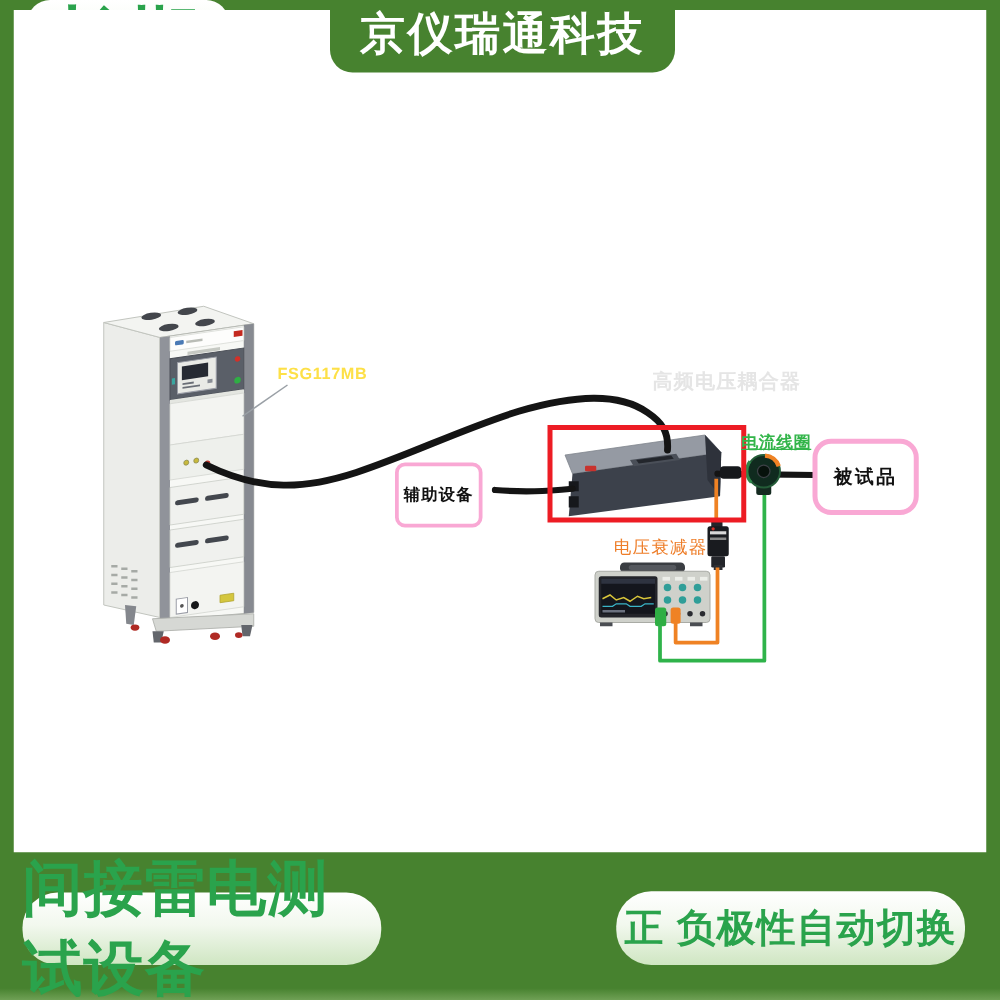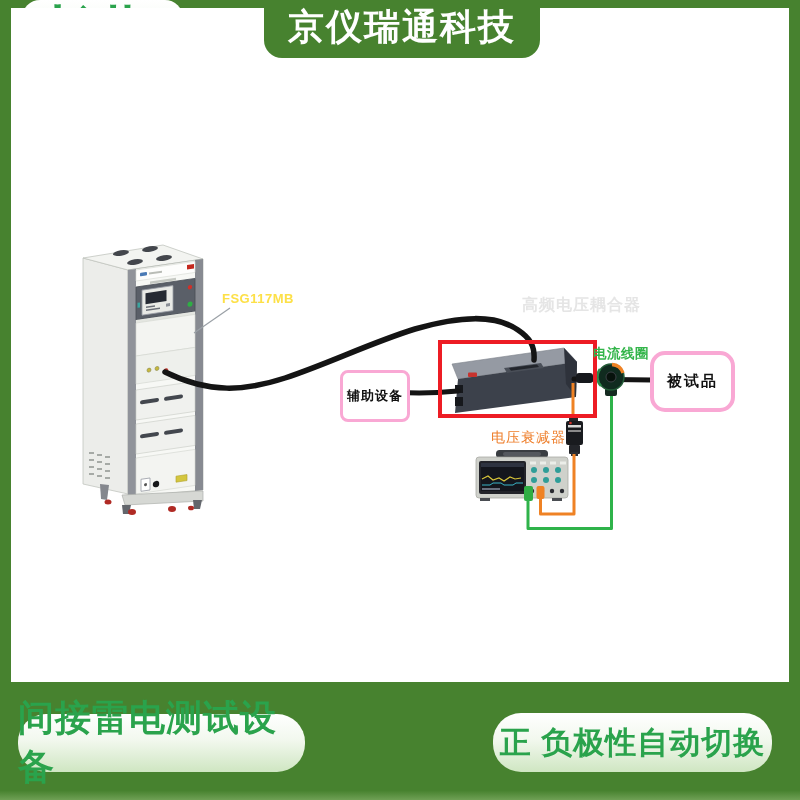--- a/index.html
+++ b/index.html
@@ -8,35 +8,35 @@
   .frame{position:absolute;inset:0;background:#47822f;padding-left:22px;}
   .canvas{position:absolute;left:11px;top:8px;width:778px;height:674px;background:#ffffff;}
   .brand-tab{position:absolute;left:264px;top:0;width:276px;height:58px;background:#47822f;
              border-radius:0 0 18px 18px;display:flex;align-items:center;justify-content:center;}
   .brand-tab .t{color:#ffffff;font-size:36px;font-weight:bold;letter-spacing:2px;padding-bottom:4px;}
   svg.diagram{position:absolute;left:0;top:0;z-index:2;}
   .lbl{position:absolute;z-index:5;white-space:nowrap;}
   .lbl-fsg{left:222px;top:291px;font-size:13px;font-weight:bold;color:#fde047;letter-spacing:.5px;}
   .lbl-coupler{left:479px;top:295px;font-size:16px;font-weight:bold;color:#e5e5e5;letter-spacing:1px;margin-left:43px;}
   .lbl-atten{left:491px;top:429px;font-size:14px;font-weight:normal;color:#ee7d28;letter-spacing:1px;}
-  .lbl-coil{left:593px;top:345px;font-size:13.5px;font-weight:bold;color:#33b54a;letter-spacing:.5px;}
+  .lbl-coil{left:593px;top:345px;font-size:13.5px;font-weight:bold;color:#33b54a;letter-spacing:.5px;text-decoration:underline;}
   .node-box{position:absolute;z-index:5;background:#fff;border:3px solid #f9a8d4;
             display:flex;align-items:center;justify-content:center;font-weight:bold;color:#111;}
-  .aux-box{left:340px;top:370px;width:64px;height:46px;border-radius:8px;font-size:13px;letter-spacing:1px;}
+  .aux-box{left:316px;top:370px;width:64px;height:46px;border-radius:8px;font-size:13px;letter-spacing:1px;}
   .dut-box{left:650px;top:351px;width:77px;height:53px;border-radius:15px;border-width:4px;
            font-size:15px;letter-spacing:2px;}
   .highlight-box{position:absolute;left:438px;top:340px;width:159px;height:78px;z-index:4;
                  border:4px solid #ed1c24;box-sizing:border-box;background:transparent;}
   .footer{position:absolute;left:0;top:682px;width:800px;height:118px;z-index:3;
           background:linear-gradient(180deg,#47822f 0%,#47822f 92%,#6fa055 100%);}
   .pill{position:absolute;z-index:6;border-radius:28px;
         background:linear-gradient(180deg,#ffffff 0%,#f2f8ee 45%,#cfe6c2 100%);
         display:flex;align-items:center;justify-content:center;
         color:#2aa34c;font-weight:bold;}
-  .pill-left{left:18px;top:714px;width:287px;height:58px;font-size:36px;letter-spacing:1px;}
+  .pill-left{left:18px;top:714px;width:287px;height:58px;font-size:48px;letter-spacing:1px;}
   .pill-right{left:493px;top:713px;width:279px;height:59px;font-size:31px;letter-spacing:1px;}
   .pill-center{left:322px;top:650px;width:161px;height:122px;border-radius:18px;z-index:6;
         background:linear-gradient(180deg,#ffffff 0%,#eef6e9 40%,#c9e4bb 100%);
         display:flex;flex-direction:column;align-items:center;justify-content:center;
         color:#2aa34c;font-weight:bold;font-size:57px;line-height:58px;letter-spacing:3px;}
 </style>
 </head>
 <body>
 
 <div class="frame">

